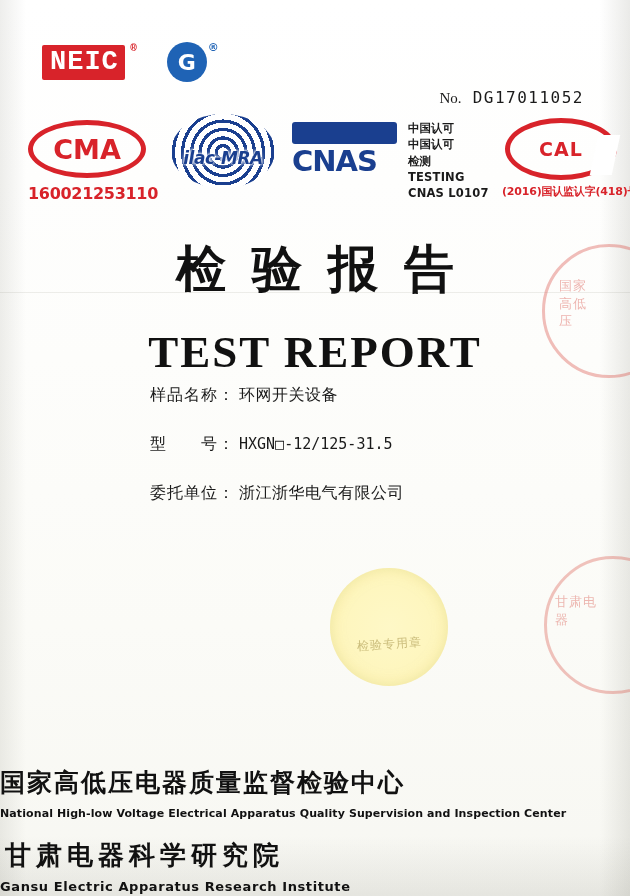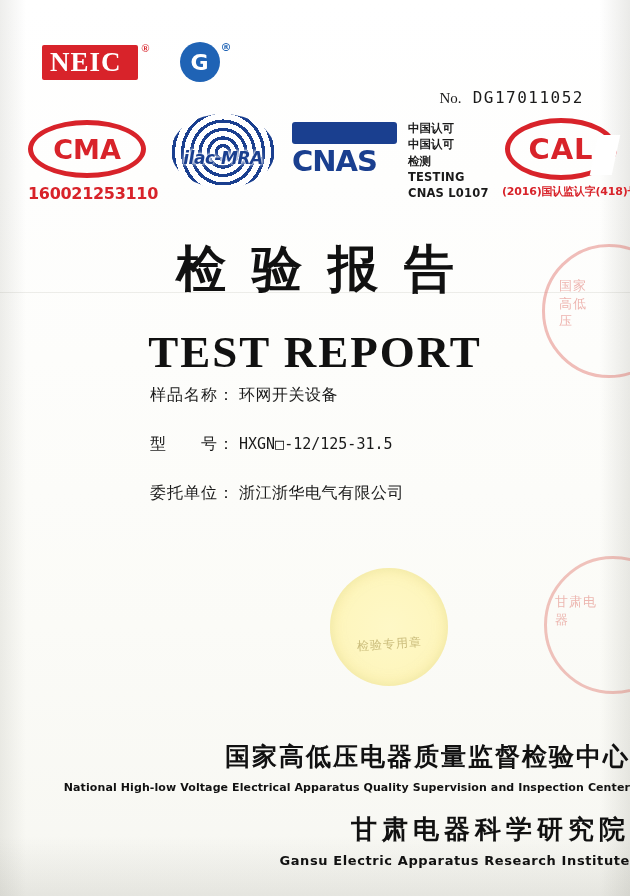--- a/index.html
+++ b/index.html
@@ -43,27 +43,27 @@
   .top-logos {
     position: absolute;
     left: 42px;
     top: 42px;
     display: flex;
     align-items: center;
     gap: 42px;
   }
   .neic {
     position: relative;
-    font-family: Liberation Serif, serif;
+    font-family: Liberation Mono, monospace;
     font-weight: 900;
     font-size: 27px;
     letter-spacing: 1px;
     color: #ffffff;
     background: #d8232a;
-    padding: 4px 16px 4px 8px;
+    padding: 4px 6px 4px 8px;
     line-height: 1;
     border-radius: 2px;
   }
   .neic .rmark {
     position: absolute;
     right: -13px;
     top: -2px;
     font-size: 11px;
     color: #d8232a;
     font-weight: 700;
@@ -222,21 +222,21 @@
     content: "";
     position: absolute;
     right: -4px; top: 12px;
     width: 22px; height: 40px;
     background: #fff;
     transform: skewX(-12deg);
   }
   .cal-text {
     font-family: "DejaVu Sans", sans-serif;
     font-weight: 900;
-    font-size: 29px;
+    font-size: 19px;
     color: #d8232a;
     letter-spacing: 1px;
     z-index: 2;
     text-align: center;
   }
   .cal-code {
     margin-top: 4px;
     font-family: "DejaVu Sans", sans-serif;
     font-weight: 700;
     font-size: 11px;
@@ -367,23 +367,23 @@
     left: 0; top: 292px;
     width: 630px;
     height: 1px;
     background: rgba(120,120,110,0.13);
   }
 
   
   .footer {
     position: absolute;
     left: 0;
-    top: 740px;
+    top: 766px;
     width: 630px;
-    text-align: right;
+    text-align: left;
   }
   .footer-cn-1 {
     font-family: "DejaVu Serif", serif;
     font-weight: 700;
     font-size: 25px;
     letter-spacing: 2px;
     color: #111;
   }
   .footer-en-1 {
     margin-top: 8px;

